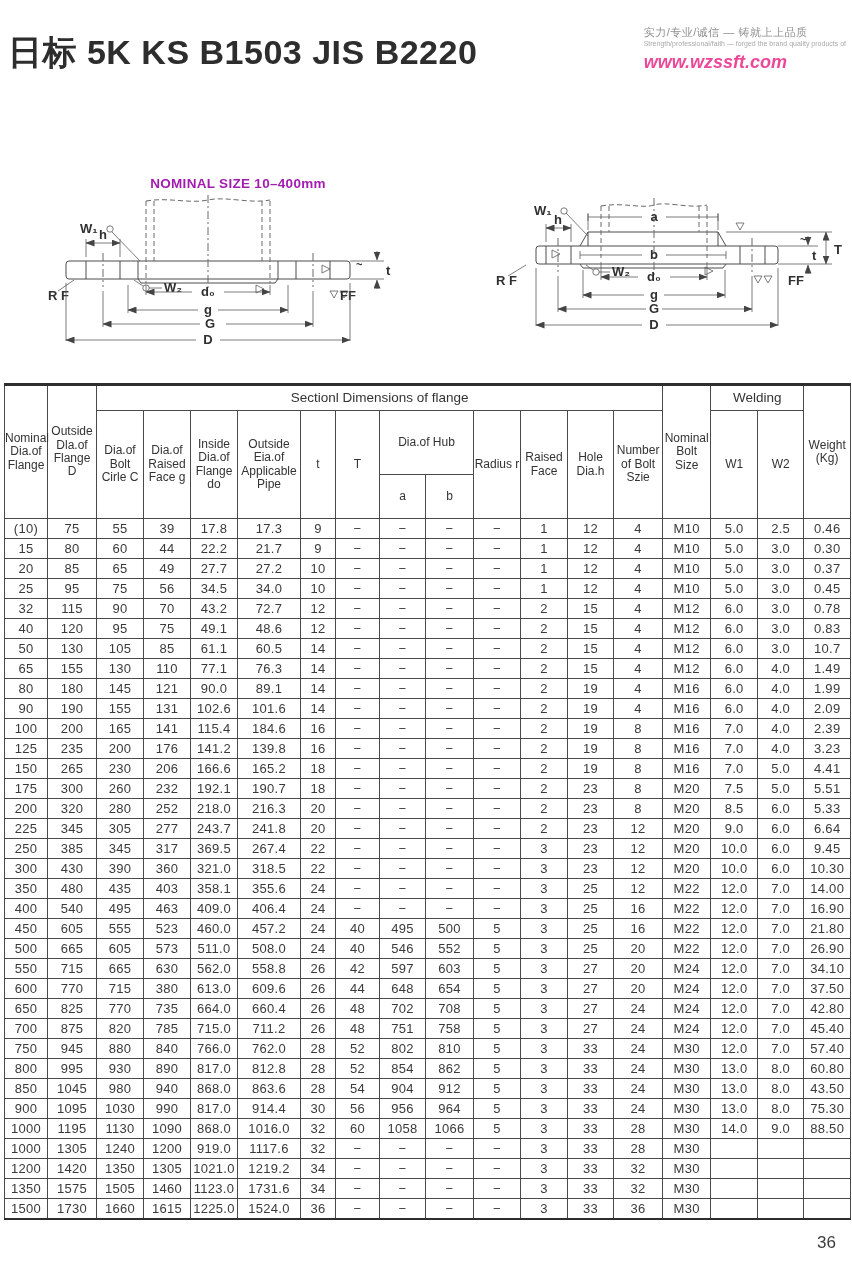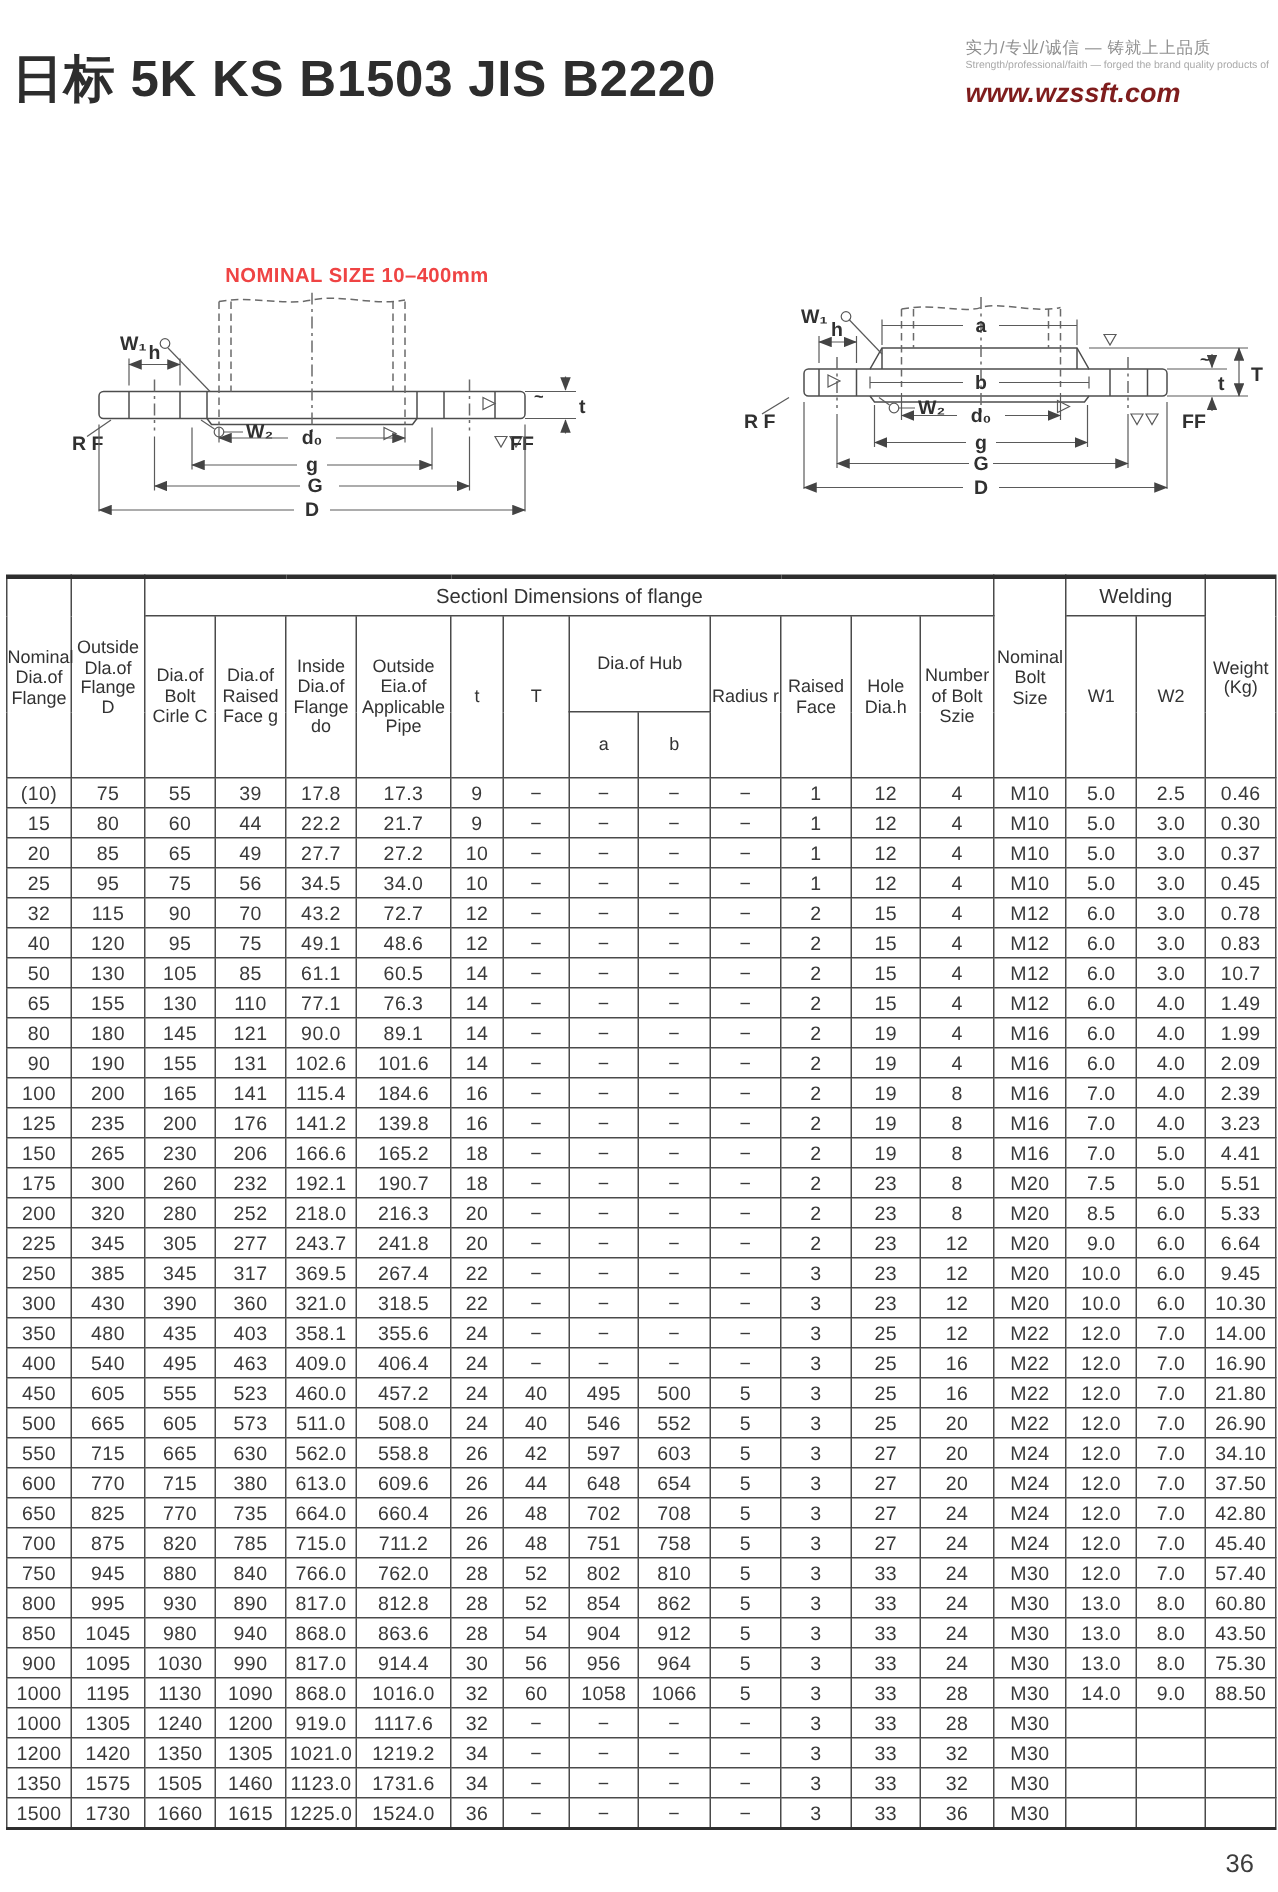--- a/index.html
+++ b/index.html
@@ -2,29 +2,29 @@
 <html><head>
 <meta charset="utf-8">
 <style>
   html,body{margin:0;padding:0;background:#fff;}
   .page{position:relative;width:852px;height:1261px;background:#ffffff;overflow:hidden;
         font-family:"Liberation Sans","DejaVu Sans",sans-serif;color:#3a3a3a;}
   
   .brand{position:absolute;top:8px;right:6px;text-align:left;line-height:1.15;margin-top:18px;}
   .brand-cn{font-size:11px;color:#8f8f8f;letter-spacing:0.5px;}
   .brand-en{font-size:7px;color:#a9a9a9;margin-top:1px;}
-  .brand-site{font-size:18px;color:#7f1d1d;font-style:italic;font-weight:bold;margin-top:4px;}
+  .brand-site{font-size:18px;color:#ec4899;font-style:italic;font-weight:bold;margin-top:4px;}
   
   .title{position:absolute;left:8px;top:30px;margin:0;font-size:34px;font-weight:bold;
          color:#2d2d2d;letter-spacing:0.5px;}
   
   .diagram{position:absolute;}
   .diagram-left{left:28px;top:176px;width:400px;}
   .diagram-right{left:478px;top:176px;width:374px;}
-  .diagram-title{font-size:13.5px;font-weight:bold;color:#ef4444;letter-spacing:0.3px;text-align:center;}
+  .diagram-title{font-size:13.5px;font-weight:bold;color:#a21caf;letter-spacing:0.3px;text-align:center;}
   .diagram-left .diagram-title{margin-left:60px;width:300px;}
   .diagram-right .diagram-title{margin-left:50px;width:300px;}
   .diagram svg{display:block;margin-top:4px;}
   .dwg{stroke:#4d4d4d;stroke-width:1;fill:none;}
   .dwg-dash{stroke:#6a6a6a;stroke-width:1;fill:none;stroke-dasharray:5,3;}
   .dwg-cl{stroke:#6a6a6a;stroke-width:1;fill:none;stroke-dasharray:8,3,2,3;}
   .dwg-thin{stroke:#5a5a5a;stroke-width:0.8;fill:none;}
   .lbl{font-size:13px;font-weight:bold;fill:#303030;font-family:"Liberation Sans","DejaVu Sans",sans-serif;}
   .lbl-s{font-size:11px;font-weight:bold;fill:#303030;}
   

